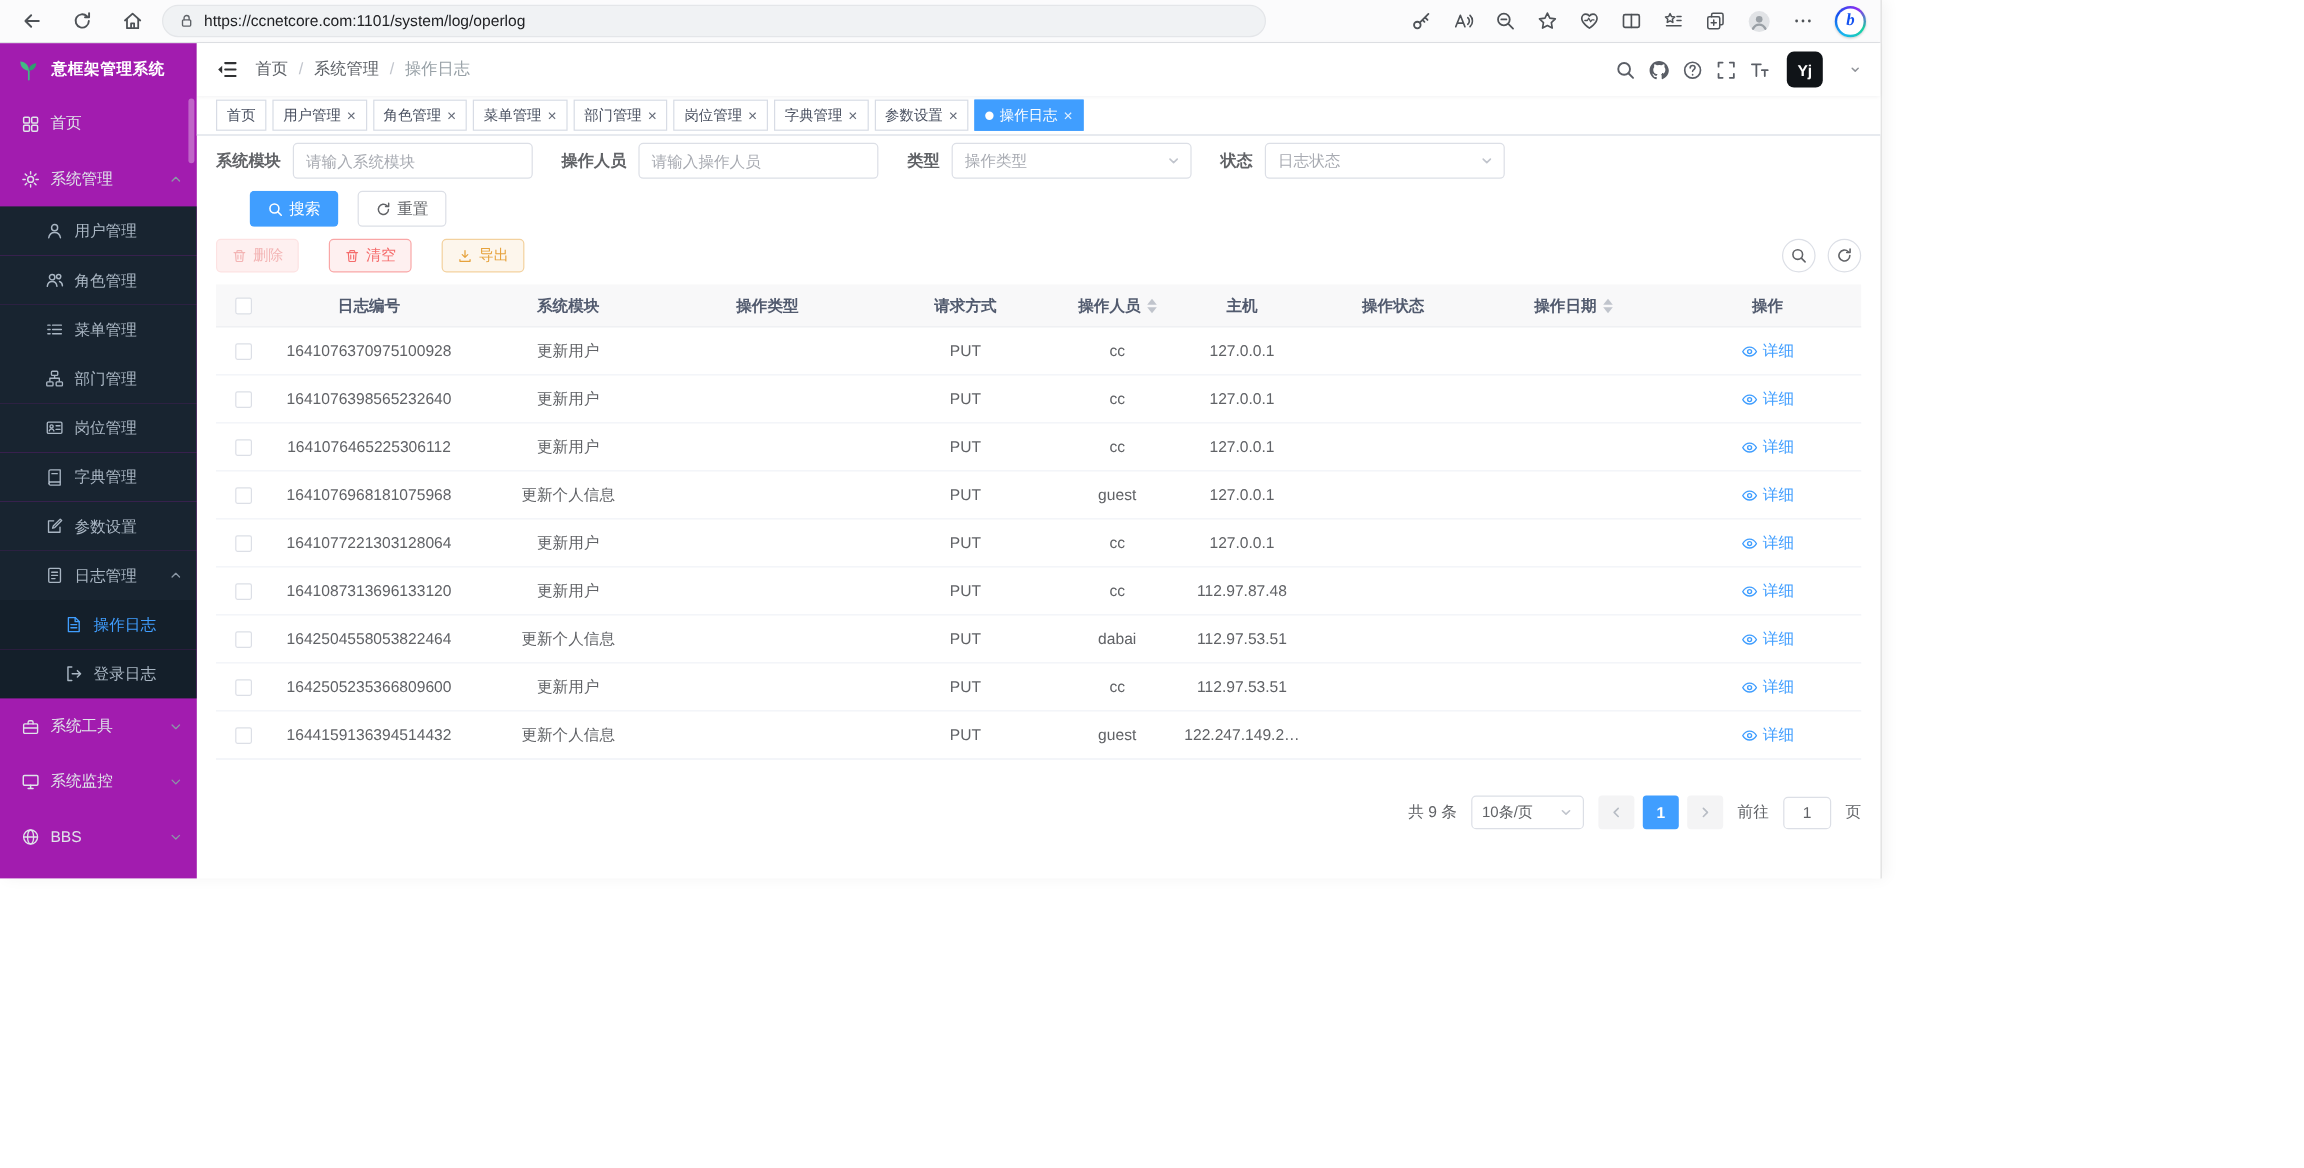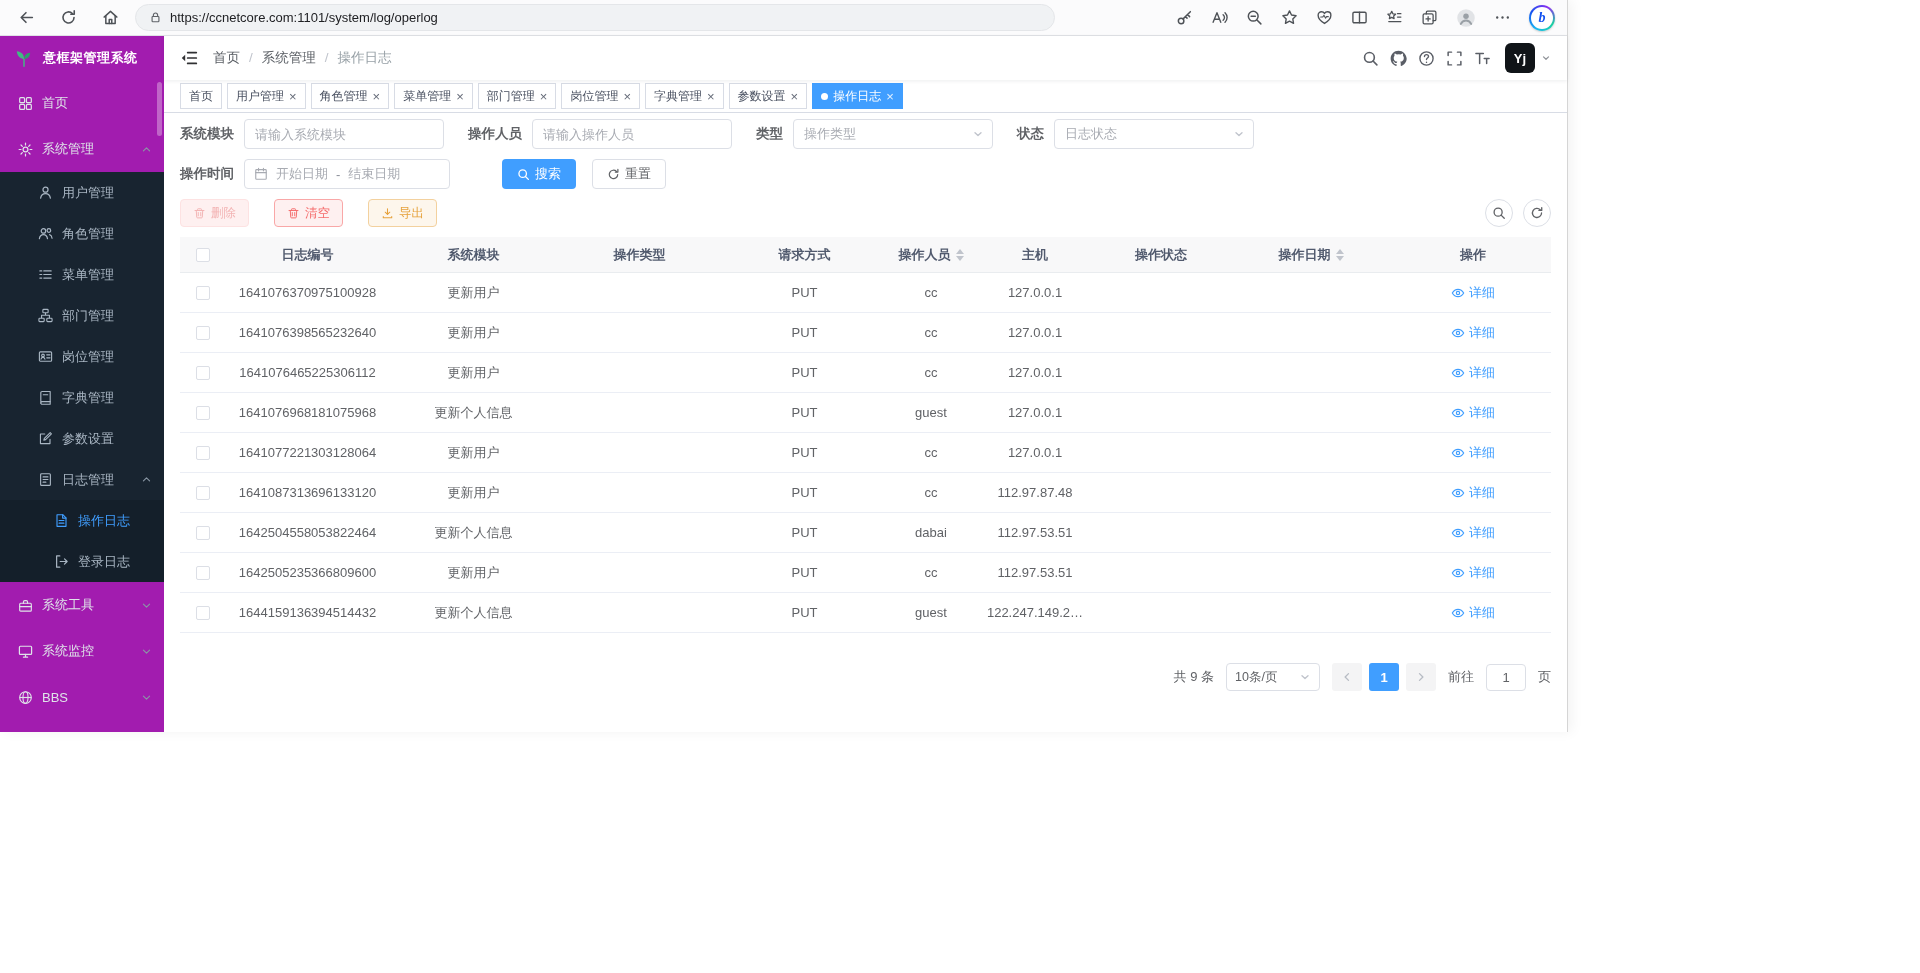--- a/index.html
+++ b/index.html
@@ -48,21 +48,21 @@
   
   .navbar { height:44px; flex:none; display:flex; align-items:center; padding:0 16px;
             background:#fff; box-shadow:0 1px 4px rgba(0,21,41,.08); position:relative; z-index:3; }
   .hamburger { width:18px; height:18px; color:#303133; cursor:pointer; }
   .breadcrumb { display:flex; align-items:center; margin-left:15px; font-size:13.5px; }
   .crumb { color:#5c6066; cursor:pointer; }
   .crumb:not(:last-child)::after { content:"/"; margin:0 9px; color:#c0c4cc; }
   .crumb:last-child { color:#97a0a6; cursor:default; }
   .nav-right { display:flex; align-items:center; gap:11px; margin-left:auto; margin-right:14px; }
   .nav-btn { width:17px; height:17px; color:#5a5e66; cursor:pointer; }
-  .avatar-wrap { display:flex; align-items:center; gap:6px; cursor:pointer; }
+  .avatar-wrap { display:flex; align-items:center; gap:22px; cursor:pointer; }
   .avatar { width:30px; height:30px; border-radius:6px; background:#101418; color:#fff; display:flex; align-items:center; justify-content:center; font-weight:bold; font-size:13px; }
   .caret { width:10px; height:10px; color:#909399; }
 
   
   .tags { height:33px; flex:none; display:flex; align-items:center; gap:5px; padding:0 16px;
           background:#fff; border-bottom:1px solid #d8dce5; position:relative; z-index:2; }
   .tag { display:inline-flex; align-items:center; gap:5px; height:26px; padding:0 8px; border:1px solid #d8dce5;
          background:#fff; color:#495060; font-size:12px; cursor:pointer; white-space:nowrap; }
   .tag.active { background:#409eff; border-color:#409eff; color:#fff; }
   .tag-dot { width:7px; height:7px; border-radius:50%; background:#fff; }
@@ -618,34 +618,20 @@
                 <span class="caret12 ic">
                     <svg viewBox="0 0 16 16" fill="none" stroke="currentColor" stroke-width="1.8" stroke-linecap="round" stroke-linejoin="round">
                       <path d="M4 6.2L8 10l4-3.8"></path>
                     </svg>
                   </span>
               </div>
             </div>
           </div>
 
           <div class="frow">
-            <div class="fgroup">
-              <label class="flabel">操作时间</label>
-              <div class="date-range">
-                <span class="cal ic">
-                    <svg viewBox="0 0 16 16" fill="none" stroke="currentColor" stroke-width="1.3" stroke-linecap="round">
-                      <rect x="2" y="3" width="12" height="11" rx="1"></rect>
-                      <path d="M2 6.4h12M5.2 1.6v2.8M10.8 1.6v2.8"></path>
-                    </svg>
-                  </span>
-                <span class="ph">开始日期</span>
-                <span class="dsep">-</span>
-                <span class="ph">结束日期</span>
-              </div>
-            </div>
             <button class="btn btn-primary">
               <span class="b-ic ic">
                   <svg viewBox="0 0 16 16" fill="none" stroke="currentColor" stroke-width="1.6" stroke-linecap="round">
                     <circle cx="7" cy="7" r="4.6"></circle>
                     <path d="M10.4 10.4L14 14"></path>
                   </svg>
                 </span>
               <span>搜索</span>
             </button>
             <button class="btn btn-plain">

